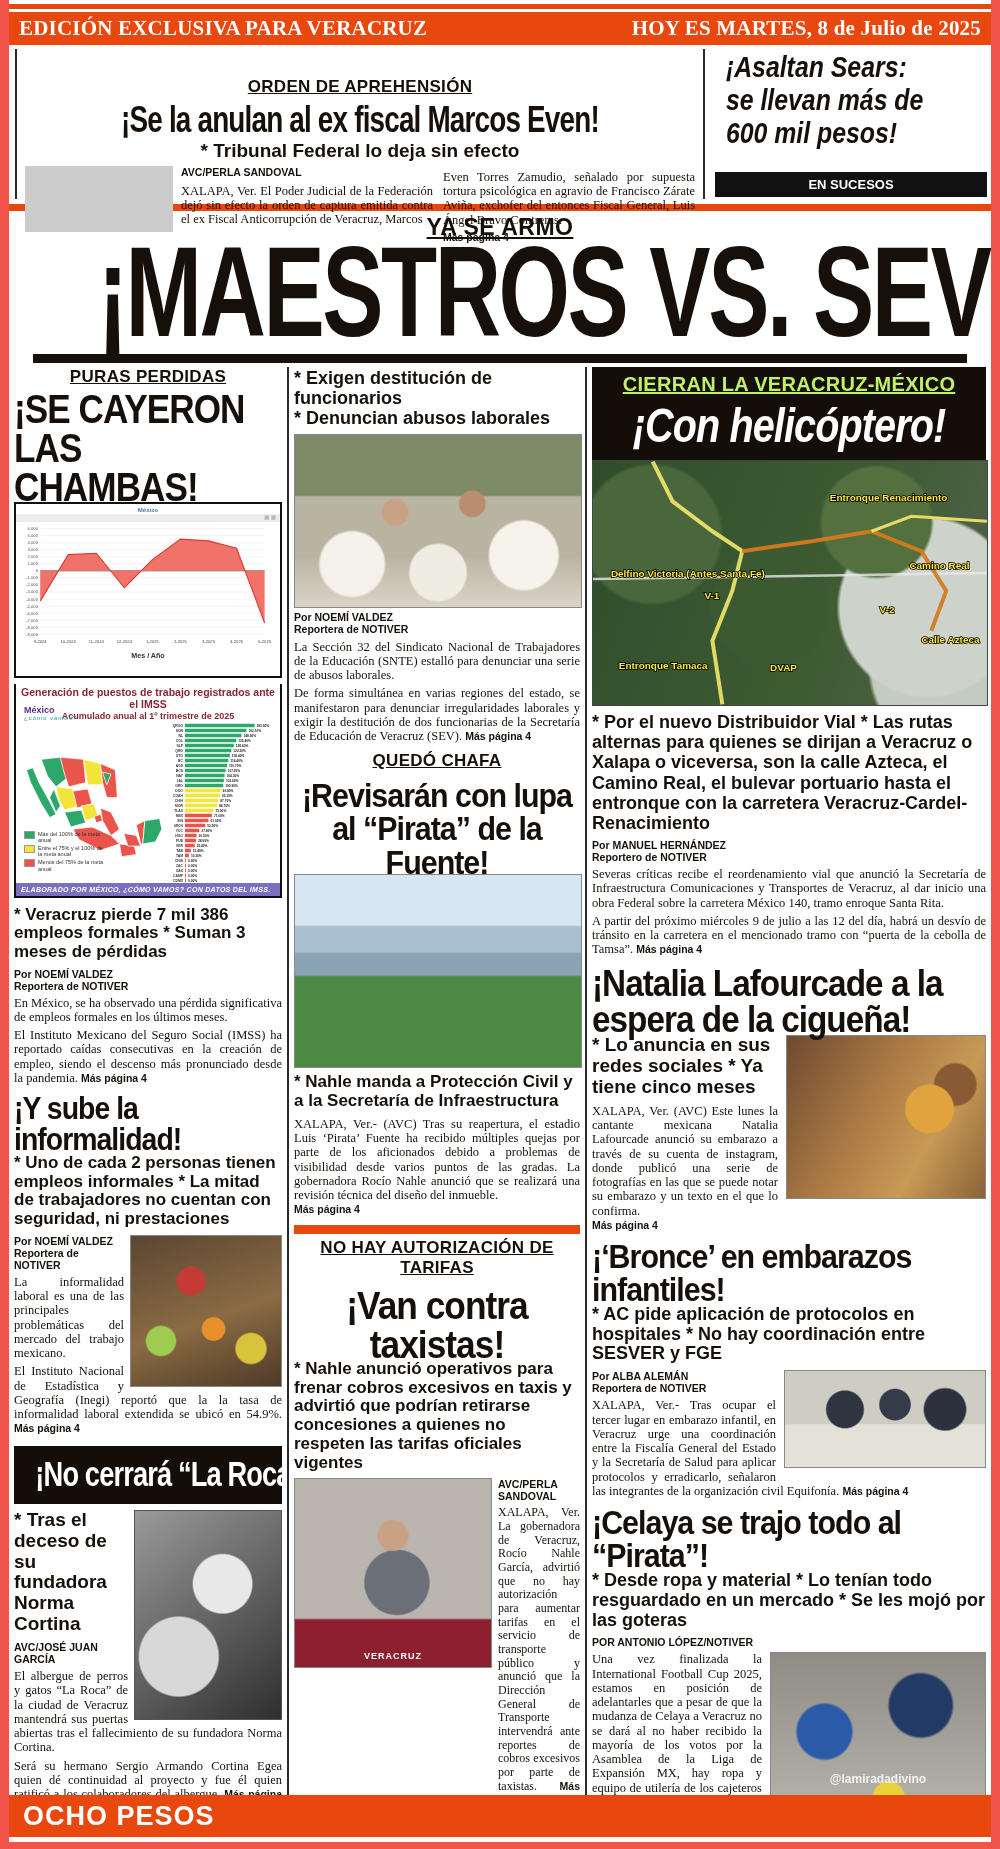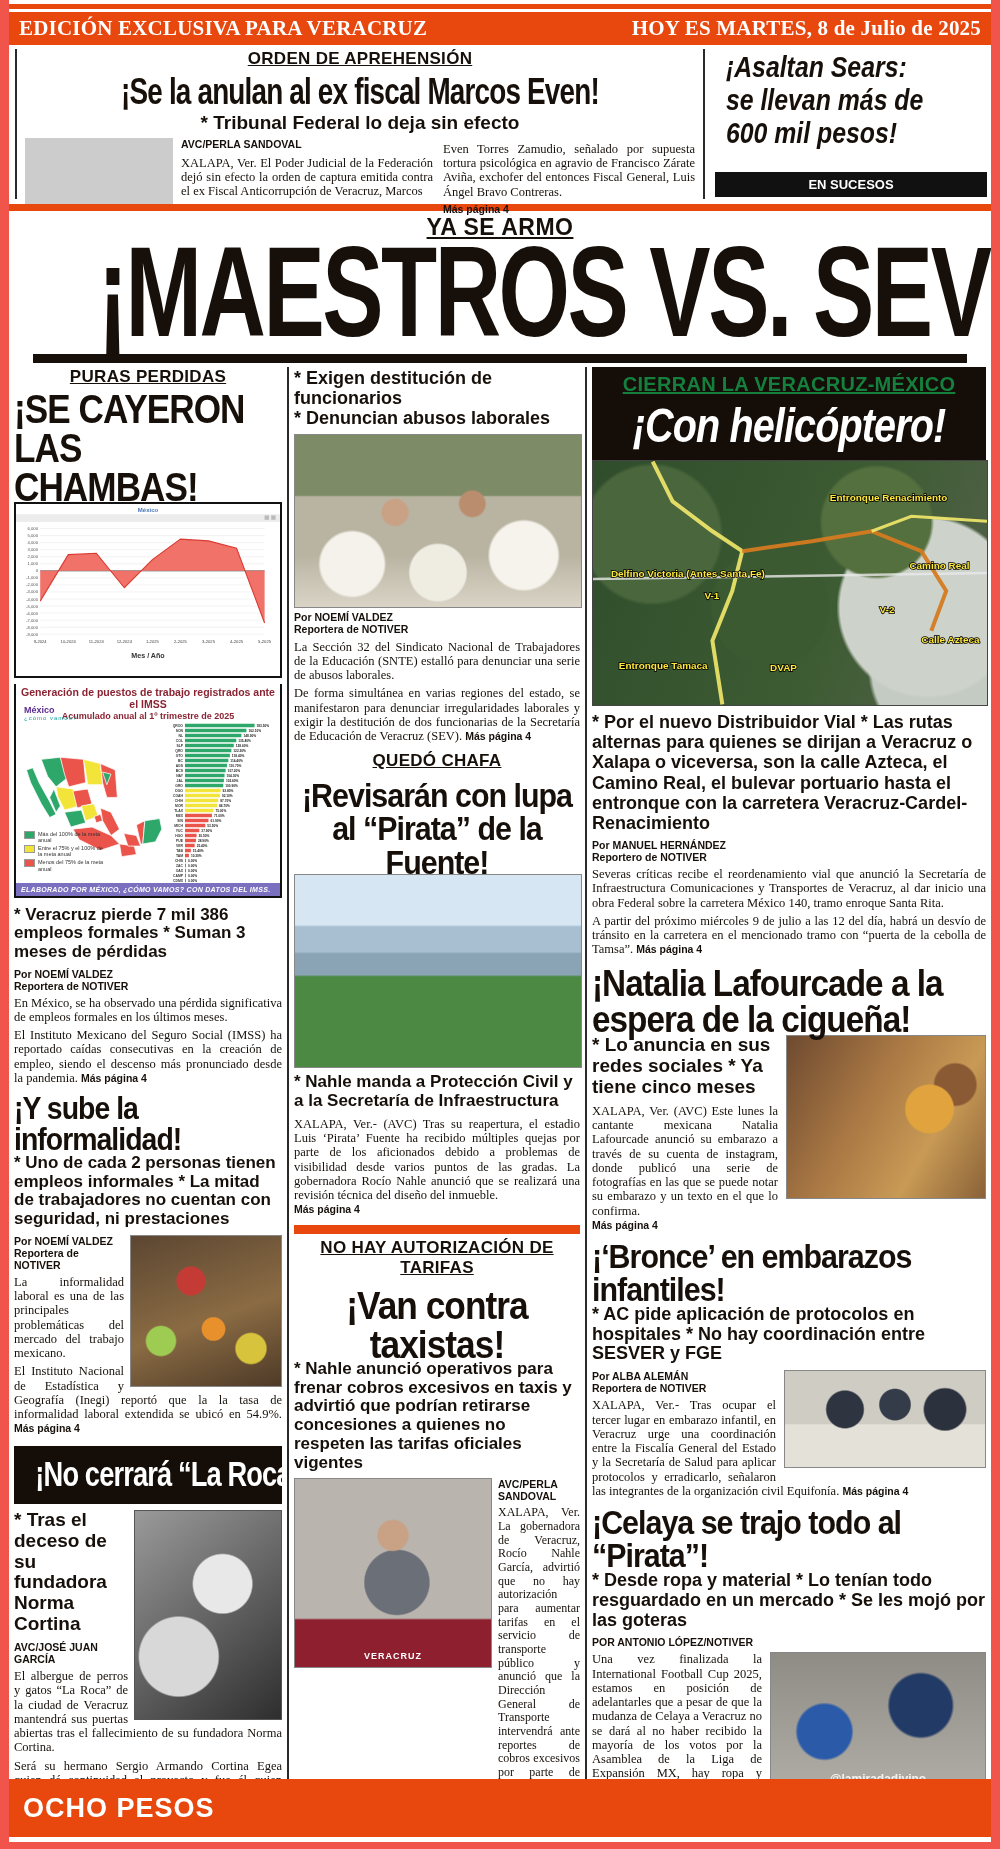--- a/index.html
+++ b/index.html
@@ -14,21 +14,21 @@
   
   .header-row{display:flex;height:150px;margin-top:4px;}
   .masthead{width:232px;background:#e02420;color:#fff;display:flex;flex-direction:column;
             box-shadow:inset 0 0 0 2px #e02420, inset 0 0 0 3px #fff;}
   .masthead .tagline{font-size:14.5px;font-weight:bold;font-style:italic;text-align:center;
             padding:4px 2px 2px 2px;border-bottom:2px solid #fff;}
   .masthead .title{flex:1;display:flex;align-items:center;justify-content:center;
             font-weight:bold;font-size:58px;letter-spacing:1px;transform:scale(.95,1.55);
             transform-origin:center 60%;font-family:"Liberation Serif",serif;}
   .vdiv{width:2px;background:#2a2a2a;margin:0 6px;}
-  .lead{flex:1;min-width:0;padding:0 2px;}
+  .lead{flex:1;min-width:0;padding:0 2px;margin-top:28px;}
   .kicker{font-weight:bold;text-align:center;text-decoration:underline;font-size:17px;letter-spacing:.3px;}
   .lead .headline{font-size:34px;font-weight:bold;white-space:nowrap;text-align:center;
       transform:scale(.82,1.1);transform-origin:center;letter-spacing:-1px;margin:3px 0 2px 0;}
   .lead .subhead{font-size:19px;font-weight:bold;text-align:center;margin-bottom:4px;}
   .lead-bottom{display:flex;gap:8px;}
   .lead-photo{width:148px;height:66px;flex:none;background:
       radial-gradient(circle at 45% 40%,#caa184 0 14%,transparent 15%),
       radial-gradient(circle at 70% 70%,#8d9e77 0 20%,transparent 21%),
       linear-gradient(120deg,#39512f,#6d8454 45%,#2f4526);}
   .lead-cols{display:flex;gap:10px;flex:1;min-width:0;}
@@ -92,21 +92,21 @@
       linear-gradient(160deg,#5c4632,#8a6b43 55%,#4e3a28);}
   .roca-banner{background:#140d08;color:#fff;padding:10px 6px 12px 6px;margin:10px 0 6px 0;}
   .roca-banner .t{font-size:31px;font-weight:bold;white-space:nowrap;transform:scale(.88,1.15);
       transform-origin:center;text-align:center;letter-spacing:-1px;}
   .roca-photo{width:146px;height:208px;float:right;margin:0 0 2px 6px;border:1px solid #555;background:
       radial-gradient(circle at 60% 35%,#e8e8e8 0 18%,transparent 19%),
       radial-gradient(circle at 30% 70%,#d8d8d8 0 22%,transparent 23%),
       linear-gradient(140deg,#9a9a9a,#4f4f4f 70%,#2e2e2e),
       repeating-linear-gradient(45deg,#888 0 6px,#777 6px 12px);}
   .blackbox-right{background:#140d08;color:#fff;text-align:center;padding:6px 4px 10px 4px;}
-  .blackbox-right .k{color:#15803d;font-size:20px;}
+  .blackbox-right .k{color:#bef264;font-size:20px;}
   .blackbox-right .h{font-size:44px;font-weight:bold;font-style:italic;white-space:nowrap;
       transform:scale(.9,1.1);transform-origin:center;letter-spacing:-1px;margin-top:4px;}
   .satmap{position:relative;width:100%;height:244px;border:1px solid #444;overflow:hidden;background:
       radial-gradient(circle at 15% 30%,#49663c 0 18%,transparent 19%),
       radial-gradient(circle at 45% 60%,#3c5a31 0 22%,transparent 23%),
       radial-gradient(circle at 72% 25%,#55703f 0 16%,transparent 17%),
       radial-gradient(circle at 85% 60%,#cdd3cb 0 24%,transparent 25%),
       radial-gradient(circle at 92% 85%,#c4cbc2 0 20%,transparent 21%),
       linear-gradient(110deg,#2f4d2b,#3d5c33 60%,#55614b);}
   .satmap svg{position:absolute;inset:0;}
@@ -134,21 +134,21 @@
   .nahle-row{display:flex;gap:6px;margin-top:4px;}
   .nahle-photo{position:relative;width:196px;height:188px;flex:none;border:1px solid #888;background:
       radial-gradient(circle at 50% 30%,#c9a184 0 9%,transparent 10%),
       radial-gradient(circle at 52% 55%,#6b6f77 0 22%,transparent 23%),
       linear-gradient(#b9b4ae 0 74%,#8e1f2f 75% 100%);}
   .podium-label{position:absolute;bottom:6px;width:100%;text-align:center;color:#fff;
       font-size:9px;font-weight:bold;letter-spacing:1px;}
   .narrowcol{flex:1;min-width:0;}
   .redbar{height:9px;background:#e8470e;margin:8px 0 4px 0;}
   .footer-bar{position:absolute;left:9px;right:9px;bottom:12px;height:42px;background:#e8470e;
-      display:flex;align-items:center;justify-content:space-between;padding:8px 14px;z-index:4;}
+      display:flex;align-items:center;justify-content:space-between;padding:0 14px;z-index:4;}
   .footer-bar .price{color:#fff;font-weight:bold;font-size:27px;letter-spacing:1px;}
   .footer-bar .site{color:#fff;font-weight:bold;font-size:29px;letter-spacing:1px;}
   .bottom-strip{position:absolute;left:0;right:0;bottom:0;height:7px;background:#f0544a;}
   .clearfix::after{content:"";display:block;clear:both;}
   .sm{font-size:12px;}
 </style>
 </head>
 <body>
 
 <div class="page">

